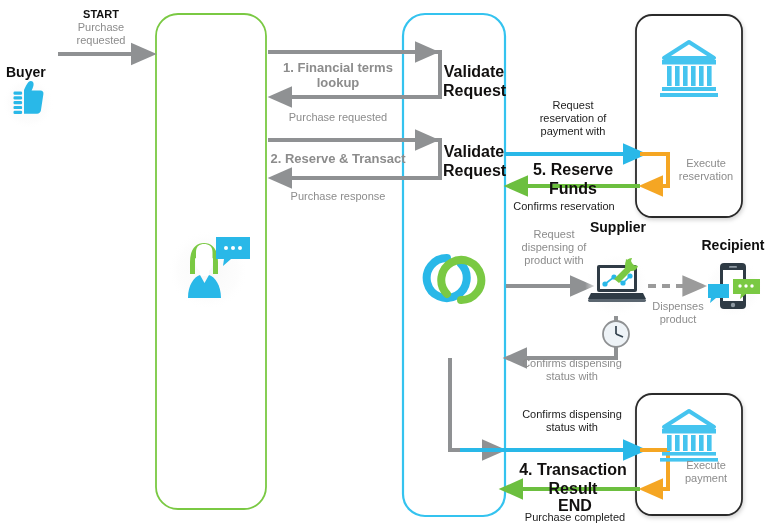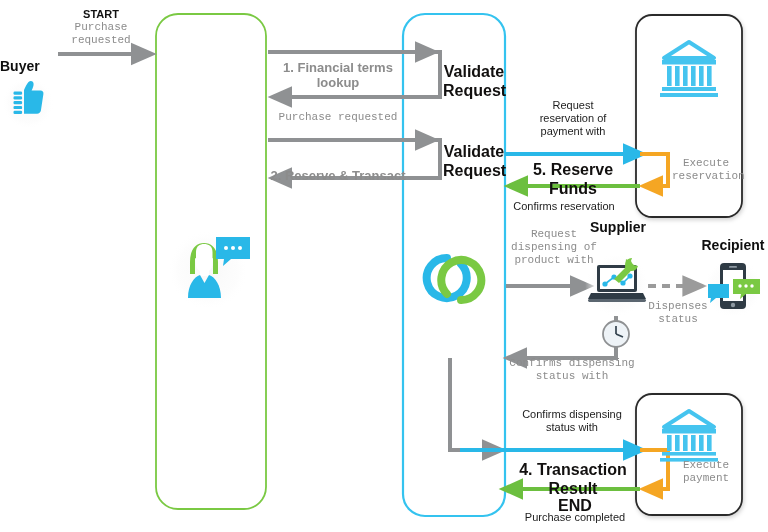--- a/index.html
+++ b/index.html
@@ -20,21 +20,21 @@
     left: 0; top: 0;
     width: 768px; height: 532px;
   }
   .lbl {
     position: absolute;
     text-align: center;
     line-height: 1.18;
     white-space: pre-line;
     pointer-events: none;
   }
-  .lbl-gray   { color: #8c8c8c; font-size: 11px; font-family: Liberation Mono, monospace; }
+  .lbl-gray   { color: #8c8c8c; font-size: 11px; }
   .lbl-gray-b { color: #8c8c8c; font-size: 13px; font-weight: bold; }
   .lbl-dark   { color: #1d1d1d; font-size: 11px; }
   .lbl-dark-b { color: #12100f; font-size: 16px; font-weight: bold; }
   .lbl-title  { color: #0f0f0f; font-size: 14px; font-weight: bold; }
   .lbl-start  { color: #111111; font-size: 11px; font-weight: bold; }
 </style>
 </head>
 <body>
 
 <div id="canvas">
@@ -201,39 +201,40 @@
       <rect x="675" y="435" width="4.6" height="16" fill="#45c4ef"></rect>
       <rect x="683" y="435" width="4.6" height="16" fill="#45c4ef"></rect>
       <rect x="691" y="435" width="4.6" height="16" fill="#45c4ef"></rect>
       <rect x="699" y="435" width="4.6" height="16" fill="#45c4ef"></rect>
       <rect x="707" y="435" width="4.6" height="16" fill="#45c4ef"></rect>
       <rect x="662" y="452" width="54" height="3.6" fill="#45c4ef"></rect>
       <rect x="660" y="458" width="58" height="3.6" fill="#45c4ef"></rect>
     </g>
   </svg>
 
-  <div class="lbl lbl-title" style="left:0px; top:58px; width:60px; text-align:left; ">Buyer</div>
+  <div class="lbl lbl-title" style="left:0px; top:64px; width:60px; text-align:left; padding-left:6px;">Buyer</div>
 
   <div class="lbl lbl-start" style="left:58px; top:8px; width:86px;">START</div>
   <div class="lbl lbl-gray" style="left:56px; top:21px; width:90px;">Purchase
 requested</div>
 
   <div class="lbl lbl-gray-b" style="left:272px; top:60px; width:132px;">1. Financial terms
 lookup</div>
 
   <div class="lbl lbl-dark-b" style="left:443px; top:63px; width:62px;">Validate
 Request</div>
 
   <div class="lbl lbl-gray" style="left:272px; top:111px; width:132px;">Purchase requested</div>
 
-  <div class="lbl lbl-gray-b" style="left:268px; top:168px; width:140px;">2. Reserve &amp; Transact</div>
+  <div class="lbl lbl-gray-b" style="left:268px; top:151px; width:140px;">2. Reserve &amp; Transact</div>
 
   <div class="lbl lbl-dark-b" style="left:443px; top:143px; width:62px;">Validate
 Request</div>
 
+  <div class="lbl lbl-gray" style="left:272px; top:190px; width:132px;">Purchase response</div>
 
   <div class="lbl lbl-dark" style="left:512px; top:99px; width:122px;">Request
 reservation of
 payment with</div>
 
   <div class="lbl lbl-dark-b" style="left:512px; top:161px; width:122px;">5. Reserve Funds</div>
 
   <div class="lbl lbl-dark" style="left:508px; top:200px; width:112px;">Confirms reservation</div>
 
   <div class="lbl lbl-gray" style="left:672px; top:157px; width:68px;">Execute
@@ -241,21 +242,21 @@
 
   <div class="lbl lbl-gray" style="left:508px; top:228px; width:92px;">Request
 dispensing of
 product with</div>
 
   <div class="lbl lbl-title" style="left:578px; top:219px; width:80px;">Supplier</div>
 
   <div class="lbl lbl-title" style="left:693px; top:237px; width:80px;">Recipient</div>
 
   <div class="lbl lbl-gray" style="left:646px; top:300px; width:64px;">Dispenses
-status</div>
+product</div>
 
   <div class="lbl lbl-gray" style="left:508px; top:357px; width:128px;">Confirms dispensing
 status with</div>
 
   <div class="lbl lbl-dark" style="left:508px; top:408px; width:128px;">Confirms dispensing
 status with</div>
 
   <div class="lbl lbl-dark-b" style="left:505px; top:461px; width:136px;">4. Transaction Result</div>
 
   <div class="lbl lbl-gray" style="left:672px; top:459px; width:68px;">Execute

